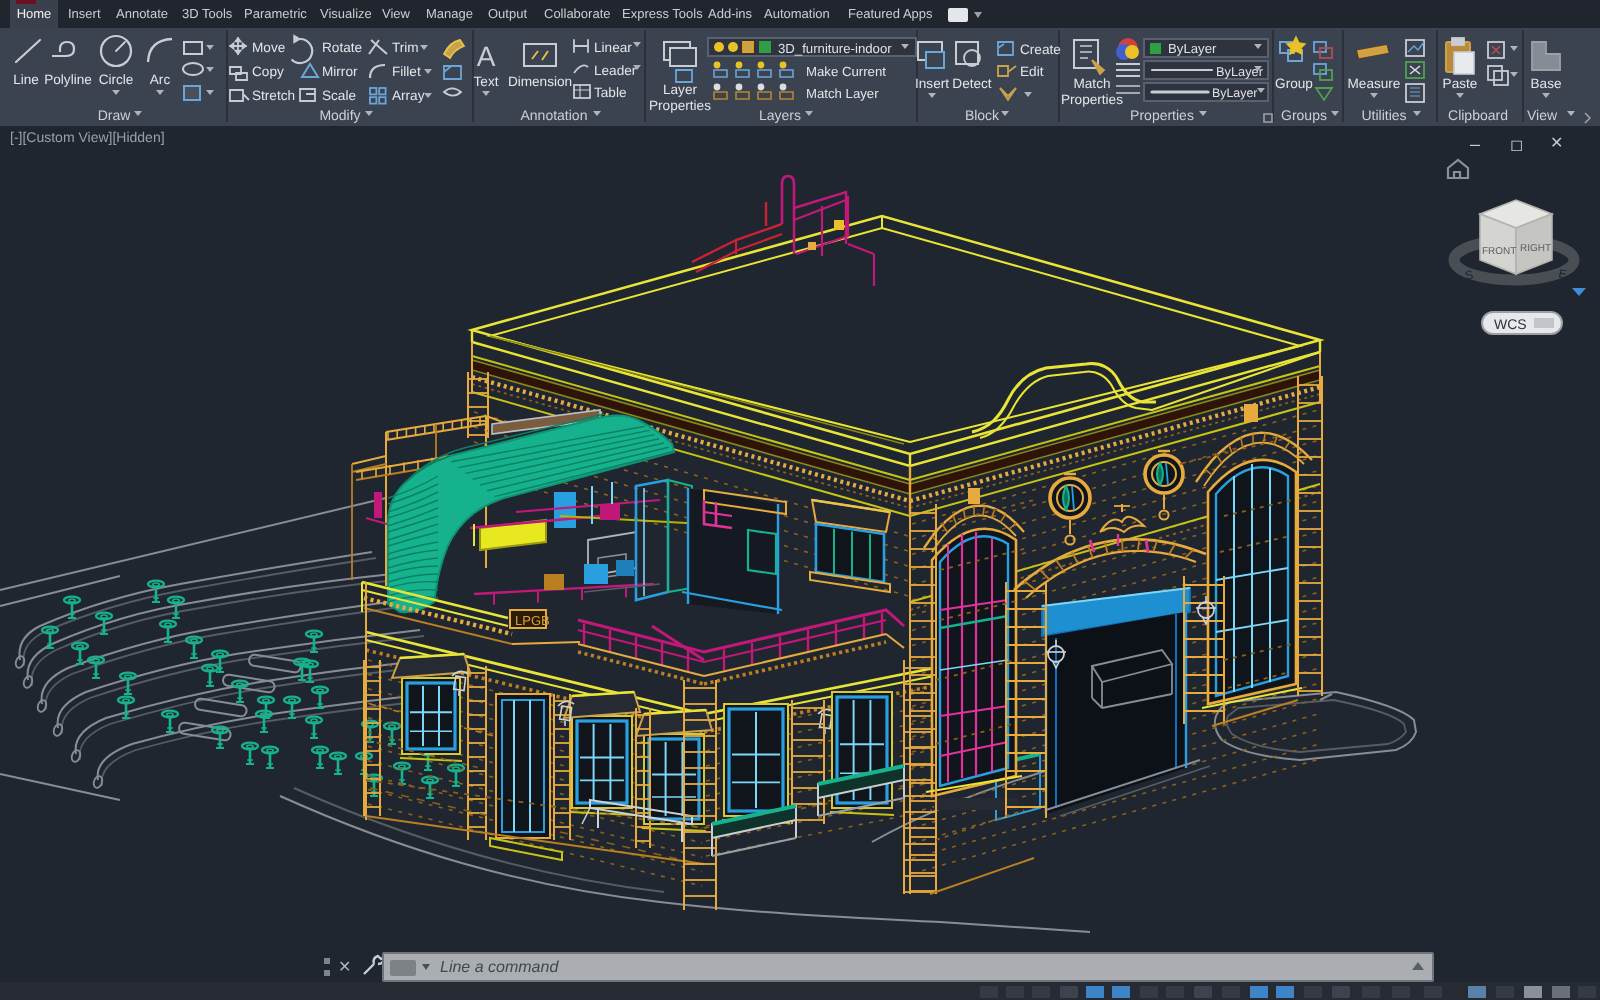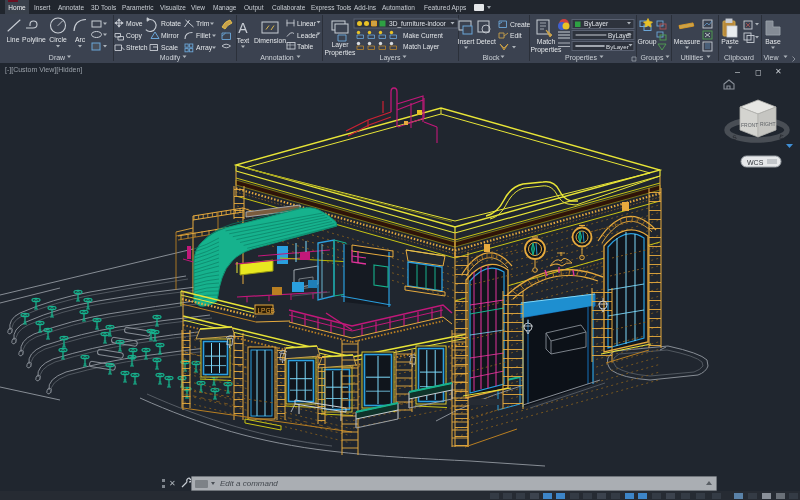--- a/index.html
+++ b/index.html
@@ -1057,21 +1057,21 @@
       </div>
     <div id="cmdwrap">
       <div style="position:absolute;left:0;top:3px;width:3px;height:9px;border-left:3px dotted #7e848c;"></div>
       <div style="position:absolute;left:7px;top:3px;color:#aeb4bb;font-size:8px;">✕</div>
       <svg width="14" height="14" style="position:absolute;left:17px;top:0;">
           <path d="M3,11 L8,6 M8,6 q-1,-3 2,-4 l1.5,1.5 l1.5,-0.5 q0,3 -3,3" stroke="#c8cdd4" stroke-width="1.2" fill="none"></path>
         </svg>
       <div id="cmdbar">
         <div style="position:absolute;left:3px;top:2.5px;width:13px;height:8px;background:#7d8287;border-radius:1px;"></div>
         <div style="position:absolute;left:19px;top:5px;width:0;height:0;border-left:2.5px solid transparent;border-right:2.5px solid transparent;border-top:3px solid #4a4f55;"></div>
-        <span class="ph">Edit a command</span>
+        <span class="ph">Line a command</span>
         <div style="position:absolute;right:4px;top:4px;width:0;height:0;border-left:3px solid transparent;border-right:3px solid transparent;border-bottom:4px solid #5a5f65;"></div>
       </div>
     </div>
     <div id="status">
         <div style="position:absolute;left:490px;top:1.5px;width:9px;height:6px;background:#343b45;"></div>
         <div style="position:absolute;left:503px;top:1.5px;width:9px;height:6px;background:#343b45;"></div>
         <div style="position:absolute;left:516px;top:1.5px;width:9px;height:6px;background:#343b45;"></div>
         <div style="position:absolute;left:530px;top:1.5px;width:9px;height:6px;background:#3c434e;"></div>
         <div style="position:absolute;left:543px;top:1.5px;width:9px;height:6px;background:#3d85c8;"></div>
         <div style="position:absolute;left:556px;top:1.5px;width:9px;height:6px;background:#3d85c8;"></div>

